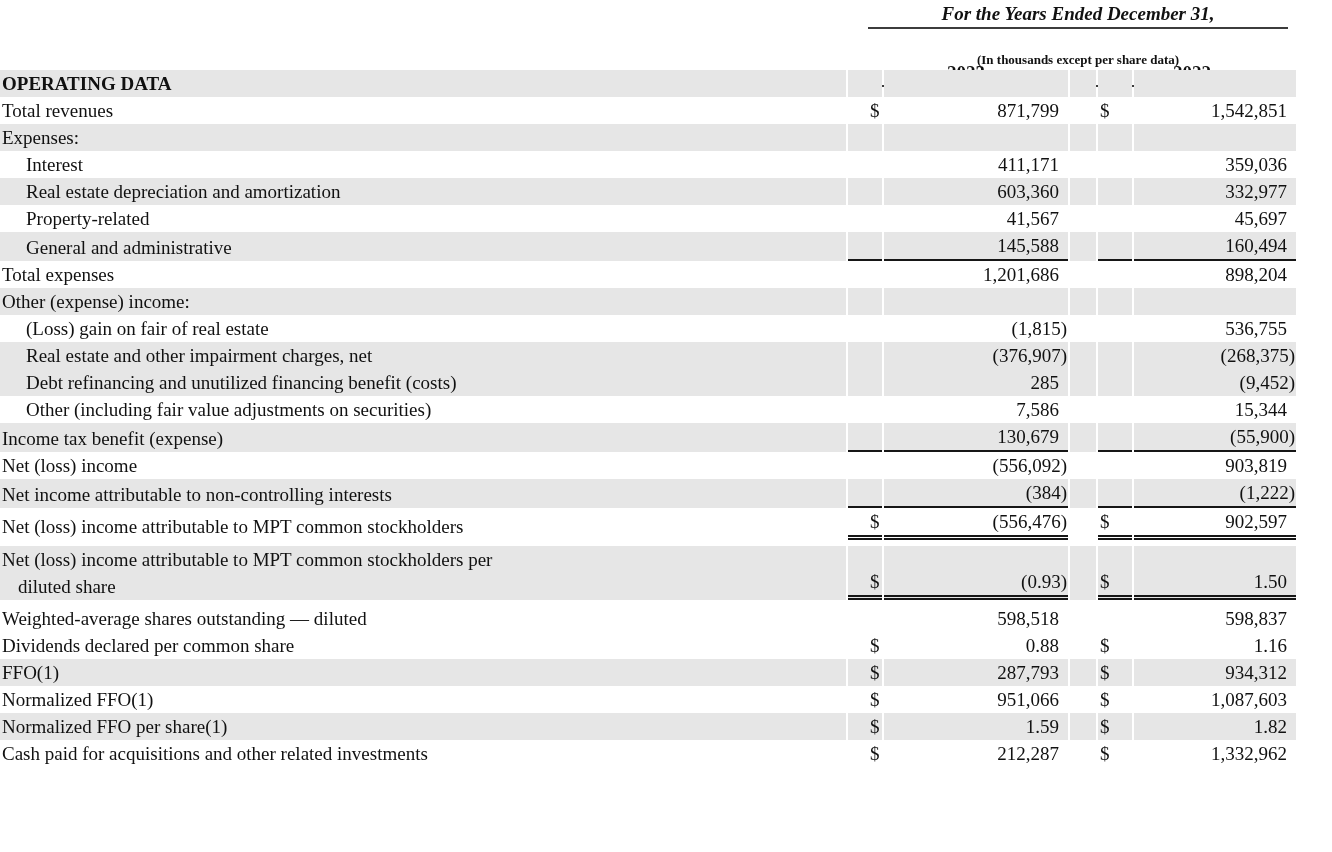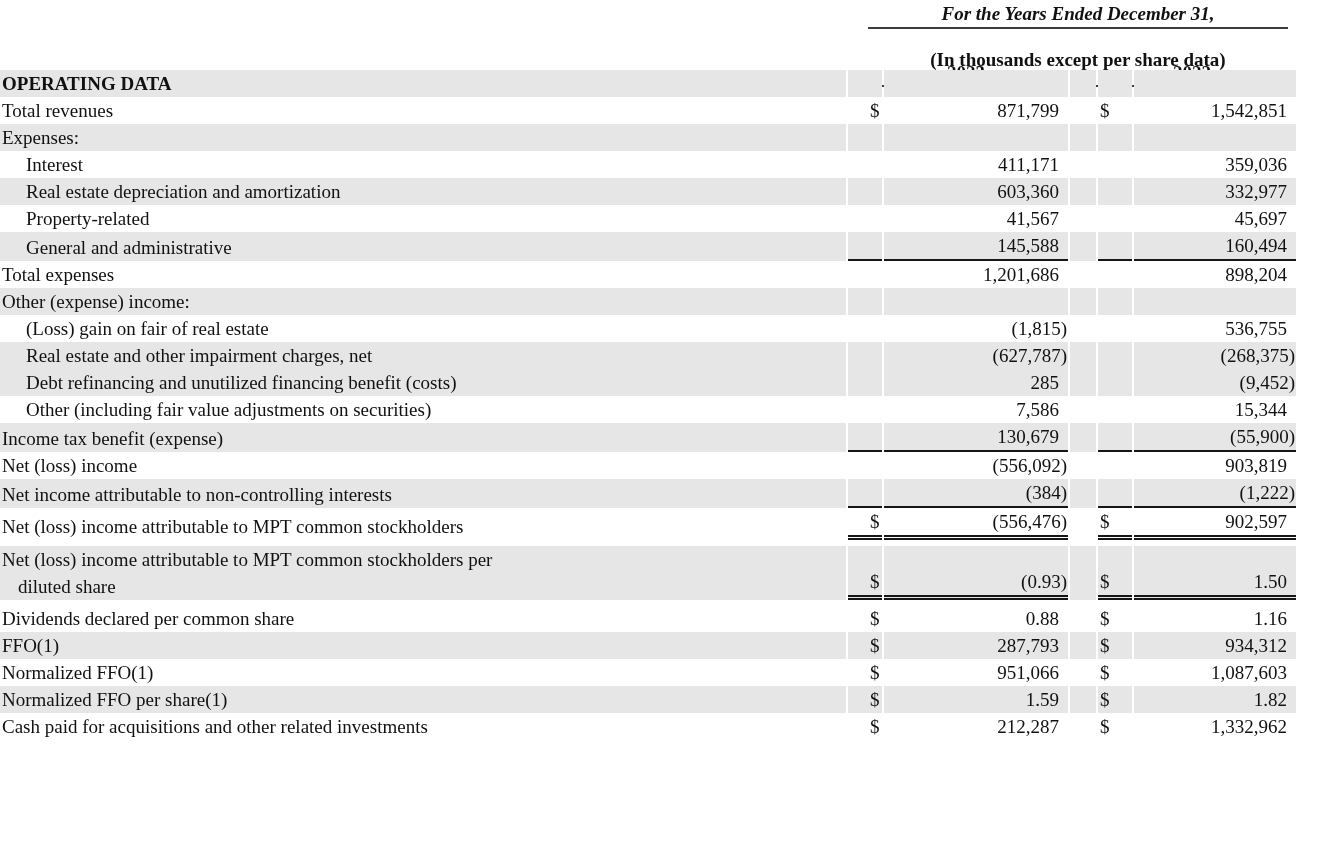--- a/index.html
+++ b/index.html
@@ -13,21 +13,21 @@
     position:absolute; left:868px; top:3px; width:420px;
     text-align:center; font-weight:bold; font-size:19px; line-height:22px;
     padding-bottom:2px; border-bottom:2px solid #3c3c3c;font-style:italic;
   }
   .hdr-year { position:absolute; top:30px; text-align:center; font-weight:bold;
     font-size:19px; line-height:20px; padding-bottom:2px; border-bottom:2px solid #3c3c3c;margin-top:33px; }
   .hdr-year.y1 { left:868px; width:196px; }
   .hdr-year.y2 { left:1096px; width:192px; }
   .hdr-note {
     position:absolute; left:868px; top:50px; width:420px;
-    text-align:center; font-weight:bold; font-size:19px; line-height:20px;
+    text-align:center; font-weight:bold; font-size:13px; line-height:20px;
   }
   
   table.fin {
     position:absolute; left:-2px; top:70px;
     border-collapse:separate; border-spacing:2px 0; table-layout:fixed;
   }
   td { padding:0; font-size:19px; line-height:27px; vertical-align:bottom;
        white-space:nowrap; overflow:visible; }
   tr.shaded td { background:#e6e6e6; }
   tr.sp td { background:#ffffff; }
@@ -138,21 +138,21 @@
           <td class="label ind">(Loss) gain on fair of real estate</td>
           <td class="cur1"></td>
           <td class="val neg">(1,815)</td>
           <td class=""></td>
           <td class="cur2"></td>
           <td class="val">536,755</td>
         </tr>
         <tr class="shaded">
           <td class="label ind">Real estate and other impairment charges, net</td>
           <td class="cur1"></td>
-          <td class="val neg">(627,787)</td>
+          <td class="val neg">(376,907)</td>
           <td class=""></td>
           <td class="cur2"></td>
           <td class="val neg">(268,375)</td>
         </tr>
         <tr class="shaded">
           <td class="label ind">Debt refinancing and unutilized financing benefit (costs)</td>
           <td class="cur1"></td>
           <td class="val">285</td>
           <td class=""></td>
           <td class="cur2"></td>
@@ -209,20 +209,28 @@
           <td class="cur1 r2">$</td>
           <td class="val r2 neg">(0.93)</td>
           <td class=""></td>
           <td class="cur2 r2">$</td>
           <td class="val r2">1.50</td>
         </tr>
         <tr class="sp">
           <td colspan="6" style="height: 5px;"></td>
         </tr>
         <tr class="">
+          <td class="label">Weighted-average shares outstanding — diluted</td>
+          <td class="cur1"></td>
+          <td class="val">598,518</td>
+          <td class=""></td>
+          <td class="cur2"></td>
+          <td class="val">598,837</td>
+        </tr>
+        <tr class="">
           <td class="label">Dividends declared per common share</td>
           <td class="cur1">$</td>
           <td class="val">0.88</td>
           <td class=""></td>
           <td class="cur2">$</td>
           <td class="val">1.16</td>
         </tr>
         <tr class="shaded">
           <td class="label">FFO(1)</td>
           <td class="cur1">$</td>

